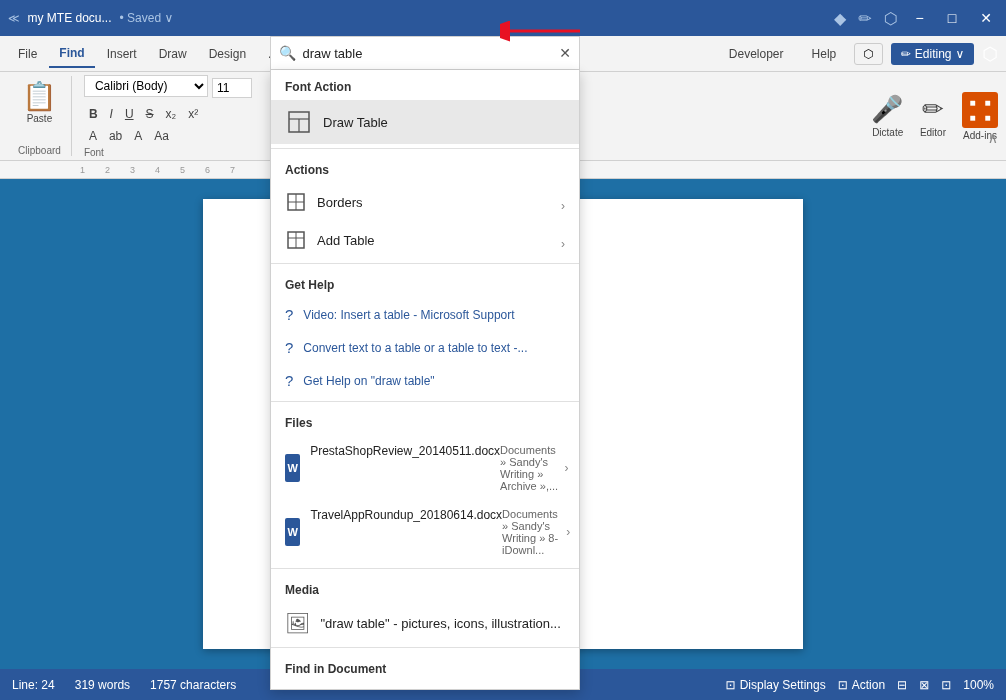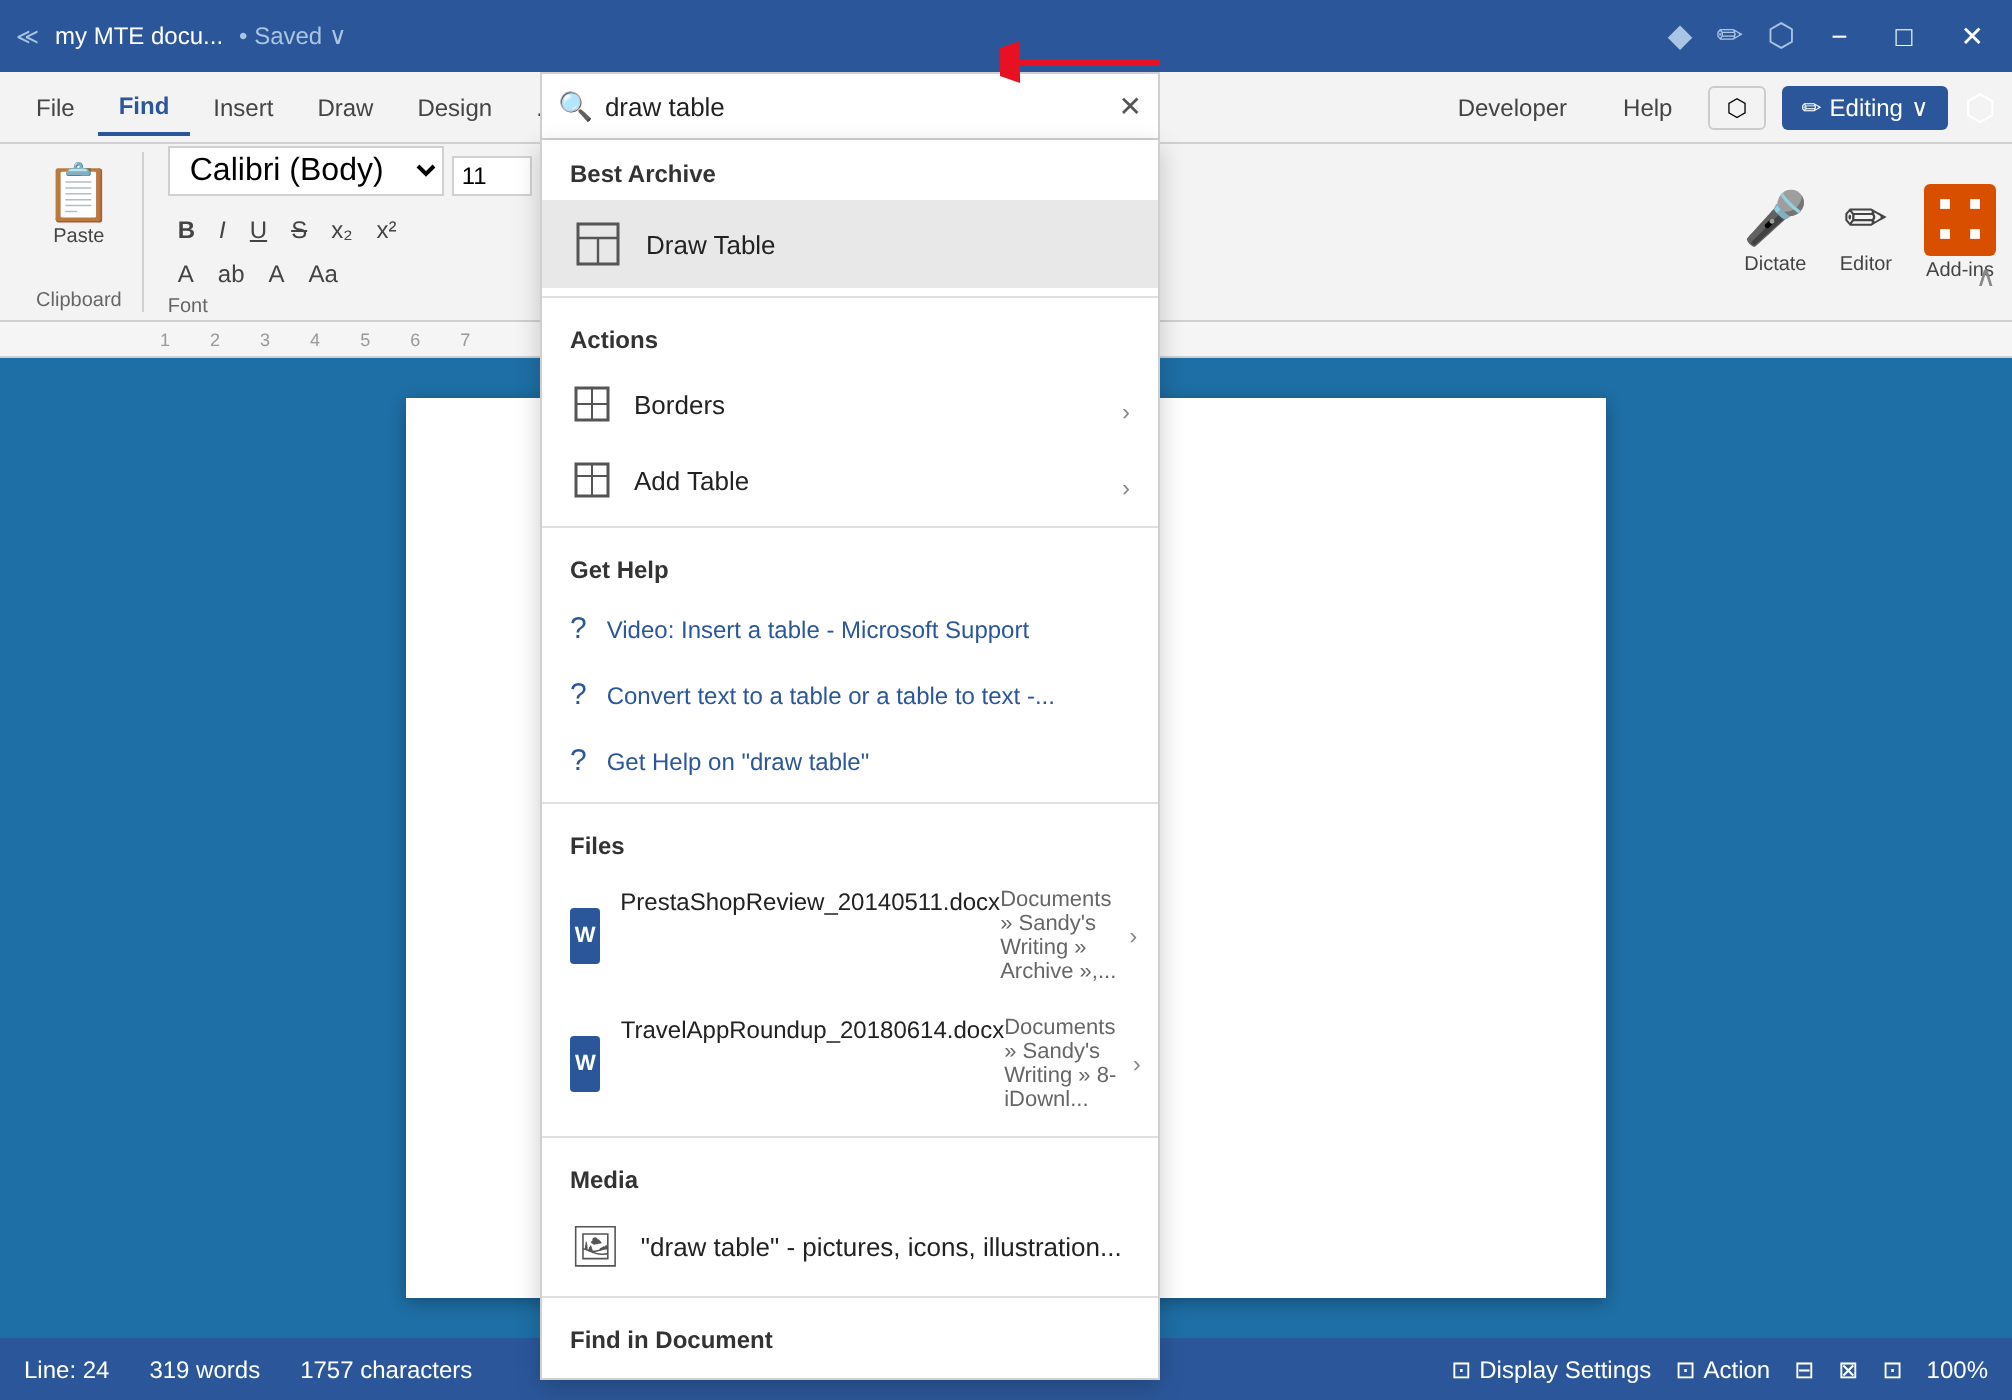--- a/index.html
+++ b/index.html
@@ -135,22 +135,22 @@
       color: #444;
       cursor: pointer;
       padding: 4px 6px;
     }
     .clipboard-icon { font-size: 28px; color: #2b579a; }
 
     .font-selector {
       background: white;
       border: 1px solid #d0d0d0;
       padding: 2px 6px;
-      font-size: 16px;
-      width: 138px;
+      font-size: 12px;
+      width: 124px;
       margin-bottom: 4px;
     }
     .font-size-box {
       background: white;
       border: 1px solid #d0d0d0;
       padding: 2px 4px;
       font-size: 12px;
       width: 40px;
     }
     .formatting-row {
@@ -579,21 +579,21 @@
   </div>
 
   <div class="search-input-row">
     <span class="search-icon-sym">🔍</span>
     <input class="search-input" type="text" value="draw table" style="">
     <span class="search-clear">✕</span>
   </div>
 
   <div class="search-dropdown">
 
-    <div class="section-label">Best Archive</div>
+    <div class="section-label">Font Action</div>
     <div class="best-action-item">
       <div class="best-action-icon">
         <svg width="22" height="22" viewBox="0 0 22 22">
           <rect x="1" y="1" width="20" height="20" fill="none" stroke="#555" stroke-width="1.5"></rect>
           <line x1="1" y1="8" x2="21" y2="8" stroke="#555" stroke-width="1.2"></line>
           <line x1="11" y1="8" x2="11" y2="21" stroke="#555" stroke-width="1.2"></line>
         </svg>
       </div>
       <span class="best-action-text">Draw Table</span>
     </div>

